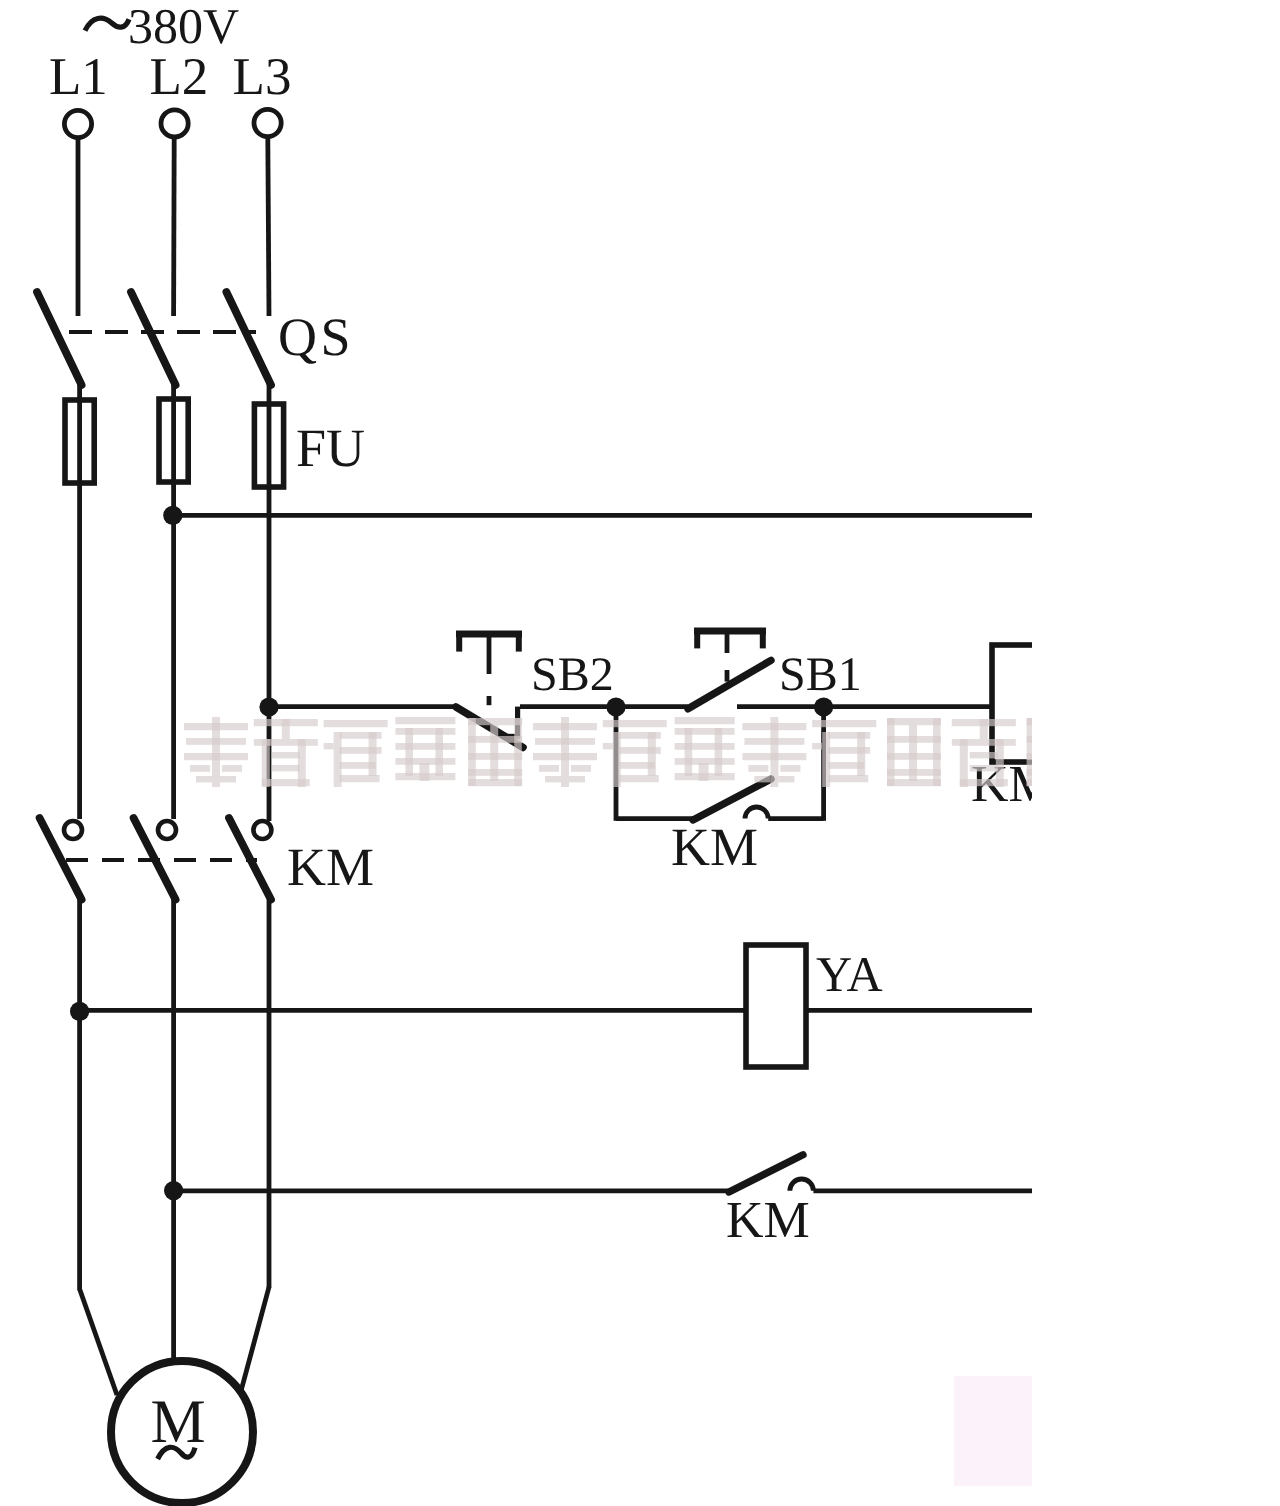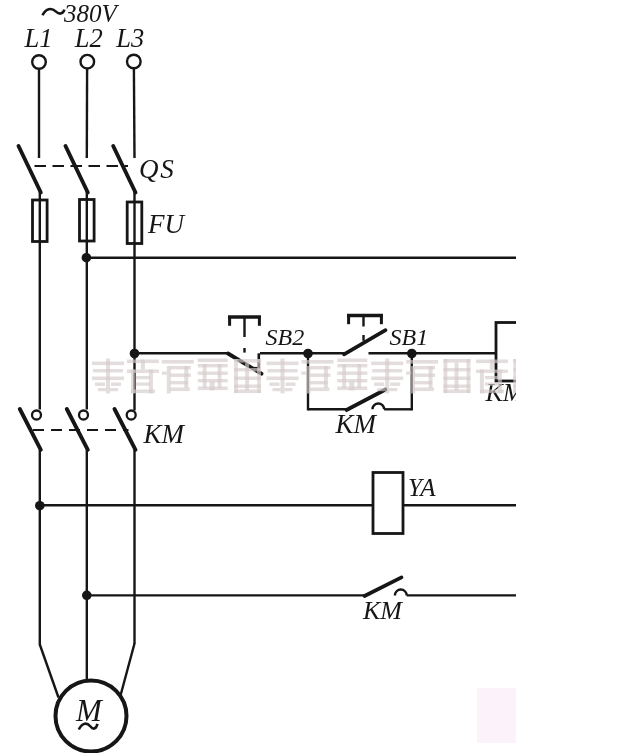--- a/index.html
+++ b/index.html
@@ -1,15 +1,15 @@
 <!DOCTYPE html>
 <html><head><meta charset="utf-8">
 <style>
 html,body{margin:0;padding:0;background:#fff;}
-#pg{position:relative;width:516px;height:753px;background:#fff;overflow:hidden;font-style:italic;}
+#pg{position:relative;width:516px;height:753px;background:#fff;overflow:hidden;}
 text{font-family:"Liberation Serif",serif;fill:#161616;}
 </style></head>
 <body>
 <div id="pg">
 <svg width="640" height="753" viewBox="0 0 640 753">
 <rect x="0" y="0" width="640" height="753" fill="#fff"></rect>
 <rect x="477" y="688" width="163" height="55" fill="#fcf3fa"></rect>
 <path d="M42.5,15.3 C46,8.0 51.5,7.6 56,11.6 C59,14.3 62.5,14.8 64.5,9.6" fill="none" stroke="#161616" stroke-width="2.6"></path>
 <text x="64" y="21.5" font-size="25">380V</text>
 <text x="24.5" y="47" font-size="26.5">L1</text>

